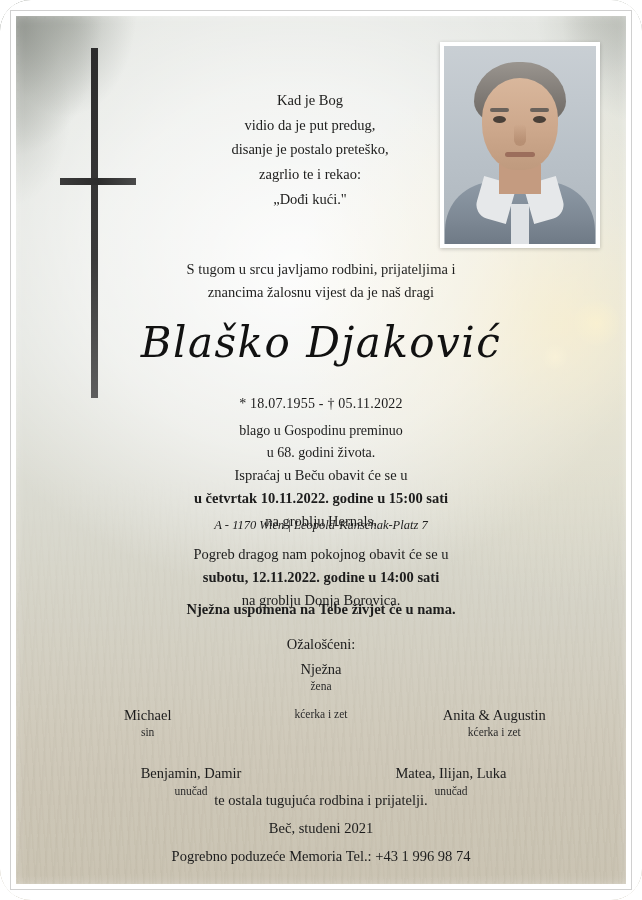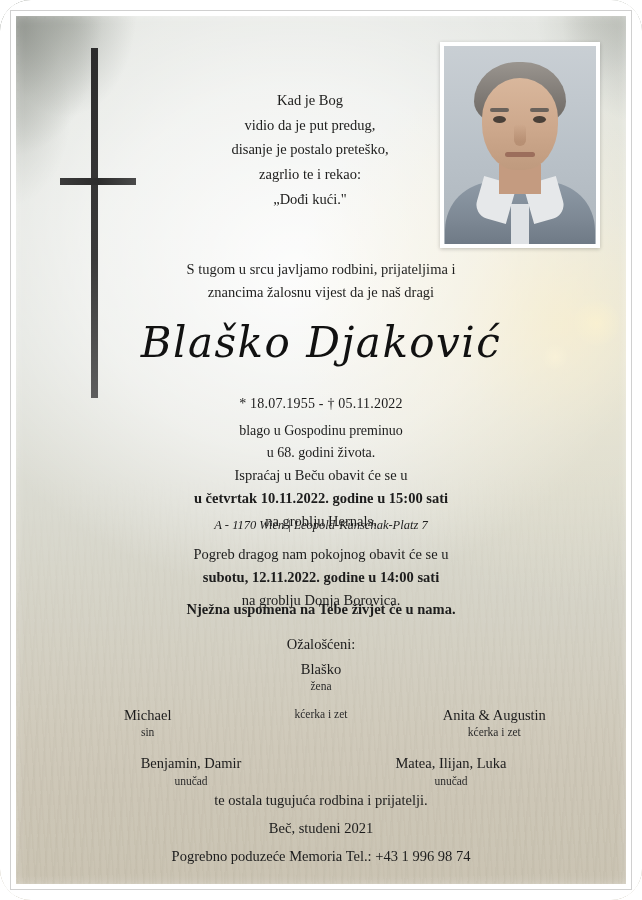--- a/index.html
+++ b/index.html
@@ -316,21 +316,21 @@
     transform: translateX(-50%);
     top: 660px;
     width: 520px;
   }
   .m-row {
     display: flex;
     justify-content: center;
     align-items: flex-start;
   }
   .m-row.row-wife { margin-bottom: 12px; }
-  .m-row.row-kids { margin-bottom: 14px; }
+  .m-row.row-kids { margin-bottom: 24px; }
   .m-cell {
     flex: 1 1 0;
     text-align: center;
     padding: 0 4px;
   }
   .m-cell .nm {
     font-size: 14.5px;
     line-height: 1.25;
     color: #1c1c1c;
   }
@@ -429,21 +429,21 @@
     <div>na groblju Donja Borovica.</div>
   </div>
 
   <div class="block memory">Nježna uspomena na Tebe živjet će u nama.</div>
 
   <div class="block mourners-title">Ožalošćeni:</div>
 
   <div class="mourners">
     <div class="m-row row-wife">
       <div class="m-cell">
-        <div class="nm">Blaško</div>
+        <div class="nm">Nježna</div>
         <div class="rel">žena</div>
       </div>
     </div>
 
     <div class="m-row row-kids">
       <div class="m-cell">
         <div class="nm">Michael</div>
         <div class="rel">sin</div>
       </div>
       <div class="m-cell">

